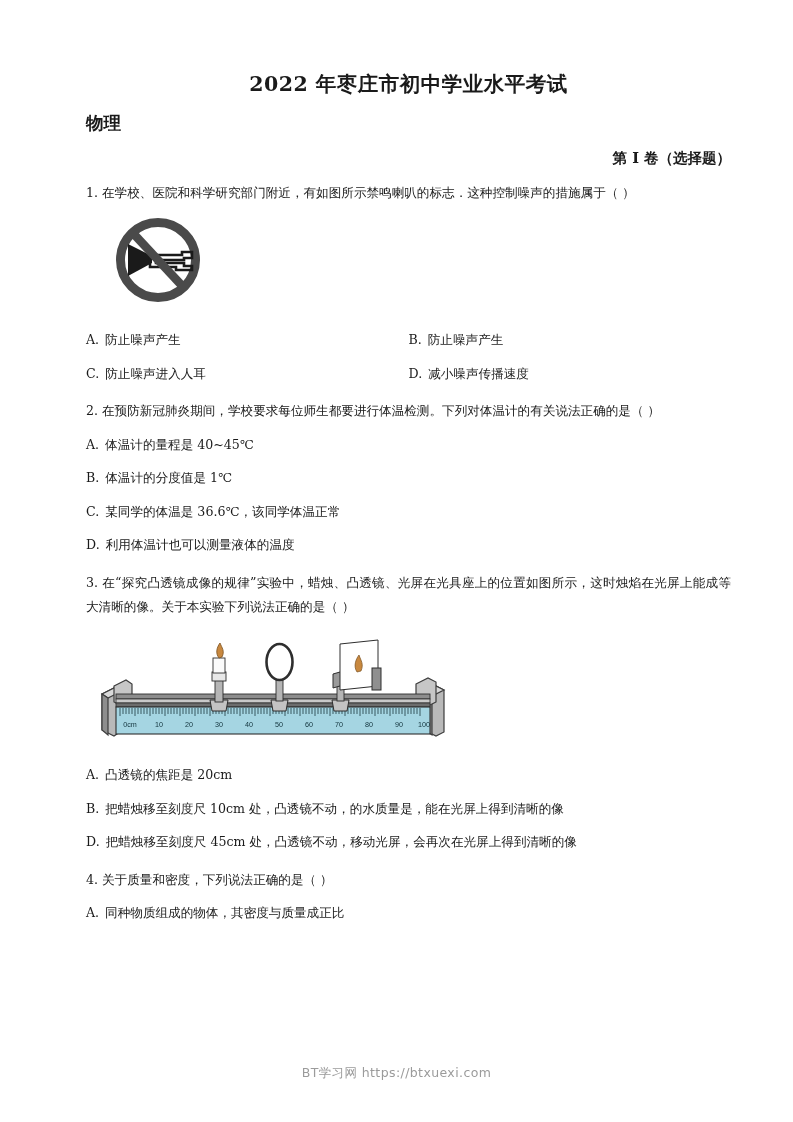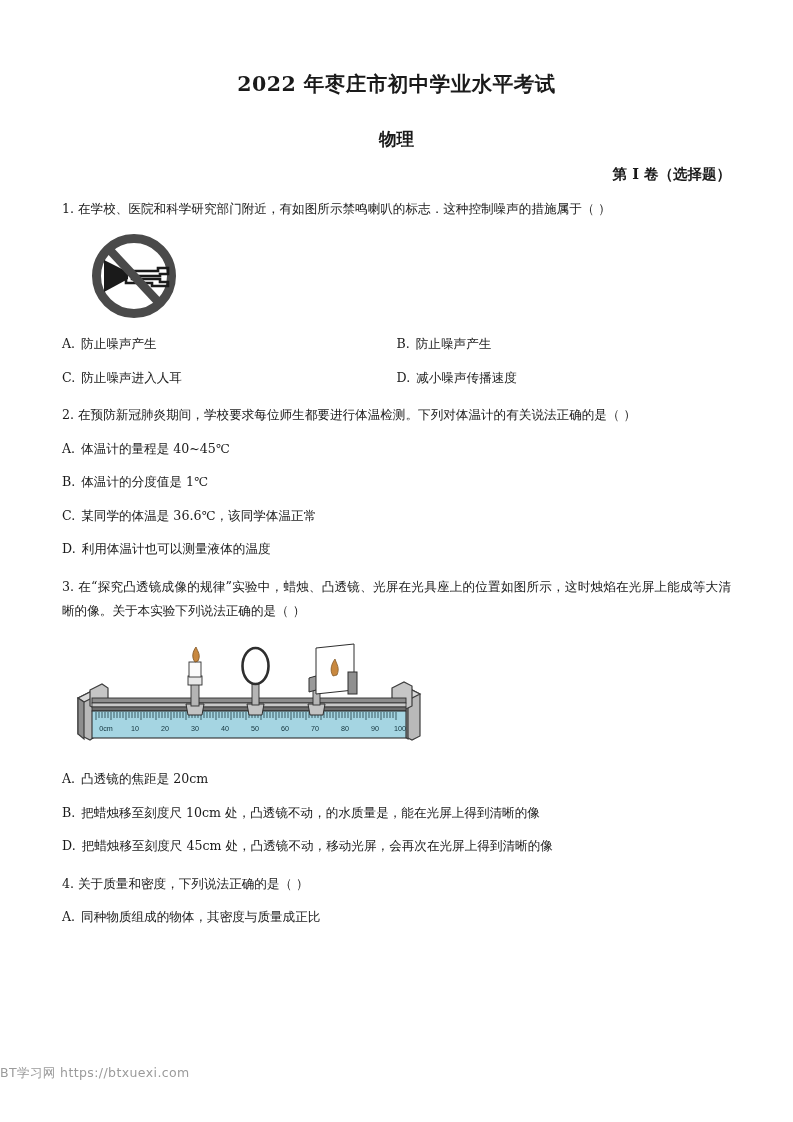--- a/index.html
+++ b/index.html
@@ -14,35 +14,34 @@
     font-family: "DejaVu Serif", "Liberation Serif", serif;
     color: #1a1a1a;
     overflow: hidden;
   }
   .page {
     position: absolute;
     left: 0; top: 0;
     width: 793px;
     height: 1122px;
     box-sizing: border-box;
-    padding: 56px 62px 0 62px;
+    padding: 56px 62px 0 86px;
   }
   .exam-title {
     text-align: center;
     font-size: 20.5px;
     font-weight: bold;
     letter-spacing: 0.5px;
     margin: 14px 0 0 0;
     line-height: 1.4;
   }
   .subject-title {
-    text-align: center;
     font-size: 17.5px;
     font-weight: bold;
-    margin: 28px 0 0 0;
+    margin: 12px 0 0 0;
     line-height: 1.4;
   }
   .section-heading {
     text-align: right;
     font-size: 14.5px;
     font-weight: bold;
     margin: 13px 0 0 0;
     line-height: 1.4;
   }
   .q-block { margin-top: 13px; }
@@ -62,21 +61,21 @@
   .opts-2col {
     display: flex;
     flex-wrap: wrap;
   }
   .opts-2col .opt {
     width: 50%;
     box-sizing: border-box;
     margin: 9px 0 0 0;
   }
   .opts-2col .opt:nth-child(1),
-  .opts-2col .opt:nth-child(2) { margin-top: 4px; }
+  .opts-2col .opt:nth-child(2) { margin-top: 16px; }
 
   
   .sign-wrap {
     margin: 10px 0 0 22px;
     width: 124px;
     height: 96px;
     position: relative;
   }
   .sign-circle {
     position: absolute;
@@ -104,20 +103,21 @@
     width: 360px;
     height: 118px;
   }
 
   
   .footer {
     position: absolute;
     left: 0;
     top: 1065px;
     width: 793px;
+    text-align: center;
     font-family: "DejaVu Sans", "Liberation Sans", sans-serif;
     font-size: 12.5px;
     color: #9b9b9b;
     letter-spacing: 0.4px;
   }
 </style>
 </head>
 <body>
 
 <div class="page">

